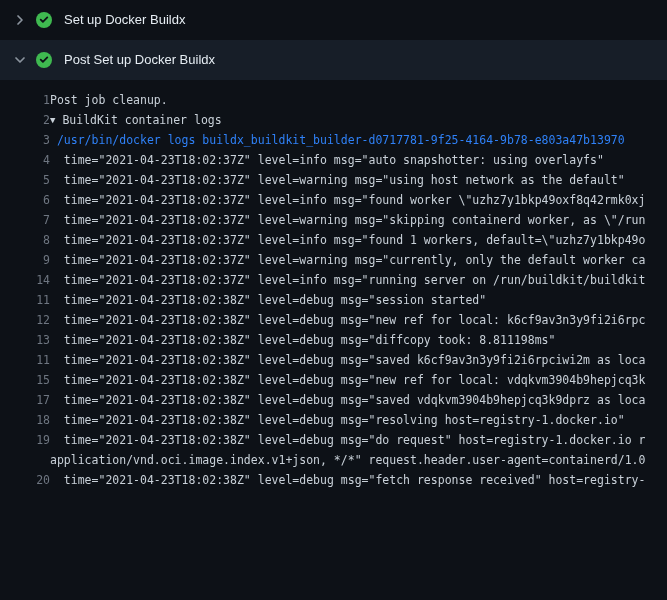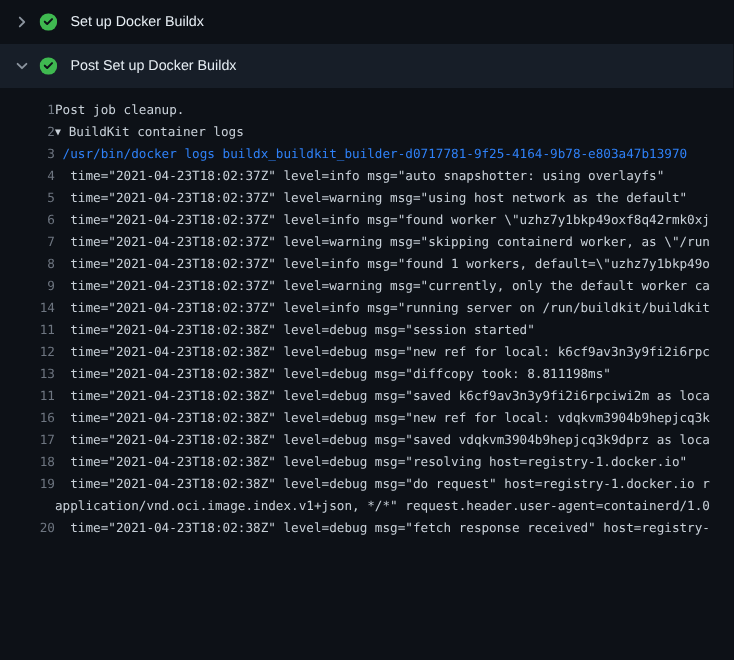--- a/index.html
+++ b/index.html
@@ -101,21 +101,21 @@
       <div class="row plain"><span class="num">5</span><span class="txt">  time="2021-04-23T18:02:37Z" level=warning msg="using host network as the default"</span></div>
       <div class="row plain"><span class="num">6</span><span class="txt">  time="2021-04-23T18:02:37Z" level=info msg="found worker \"uzhz7y1bkp49oxf8q42rmk0xj</span></div>
       <div class="row plain"><span class="num">7</span><span class="txt">  time="2021-04-23T18:02:37Z" level=warning msg="skipping containerd worker, as \"/run</span></div>
       <div class="row plain"><span class="num">8</span><span class="txt">  time="2021-04-23T18:02:37Z" level=info msg="found 1 workers, default=\"uzhz7y1bkp49o</span></div>
       <div class="row plain"><span class="num">9</span><span class="txt">  time="2021-04-23T18:02:37Z" level=warning msg="currently, only the default worker ca</span></div>
       <div class="row plain"><span class="num">14</span><span class="txt">  time="2021-04-23T18:02:37Z" level=info msg="running server on /run/buildkit/buildkit</span></div>
       <div class="row plain"><span class="num">11</span><span class="txt">  time="2021-04-23T18:02:38Z" level=debug msg="session started"</span></div>
       <div class="row plain"><span class="num">12</span><span class="txt">  time="2021-04-23T18:02:38Z" level=debug msg="new ref for local: k6cf9av3n3y9fi2i6rpc</span></div>
       <div class="row plain"><span class="num">13</span><span class="txt">  time="2021-04-23T18:02:38Z" level=debug msg="diffcopy took: 8.811198ms"</span></div>
       <div class="row plain"><span class="num">11</span><span class="txt">  time="2021-04-23T18:02:38Z" level=debug msg="saved k6cf9av3n3y9fi2i6rpciwi2m as loca</span></div>
-      <div class="row plain"><span class="num">16</span><span class="txt">  time="2021-04-23T18:02:38Z" level=debug msg="new ref for local: vdqkvm3904b9hepjcq3k</span></div>
+      <div class="row plain"><span class="num">15</span><span class="txt">  time="2021-04-23T18:02:38Z" level=debug msg="new ref for local: vdqkvm3904b9hepjcq3k</span></div>
       <div class="row plain"><span class="num">17</span><span class="txt">  time="2021-04-23T18:02:38Z" level=debug msg="saved vdqkvm3904b9hepjcq3k9dprz as loca</span></div>
       <div class="row plain"><span class="num">18</span><span class="txt">  time="2021-04-23T18:02:38Z" level=debug msg="resolving host=registry-1.docker.io"</span></div>
       <div class="row plain"><span class="num">19</span><span class="txt">  time="2021-04-23T18:02:38Z" level=debug msg="do request" host=registry-1.docker.io r</span></div>
       <div class="row cont"><span class="num"></span><span class="txt">application/vnd.oci.image.index.v1+json, */*" request.header.user-agent=containerd/1.0</span></div>
       <div class="row plain"><span class="num">20</span><span class="txt">  time="2021-04-23T18:02:38Z" level=debug msg="fetch response received" host=registry-</span></div>
     </div>
 
 </div>
 
 </body></html>

